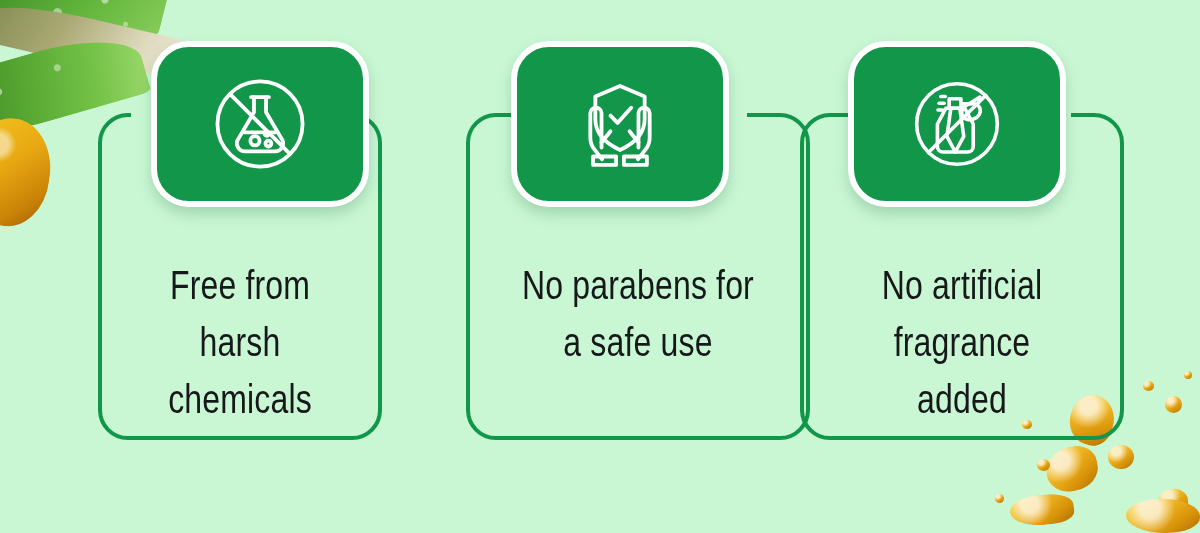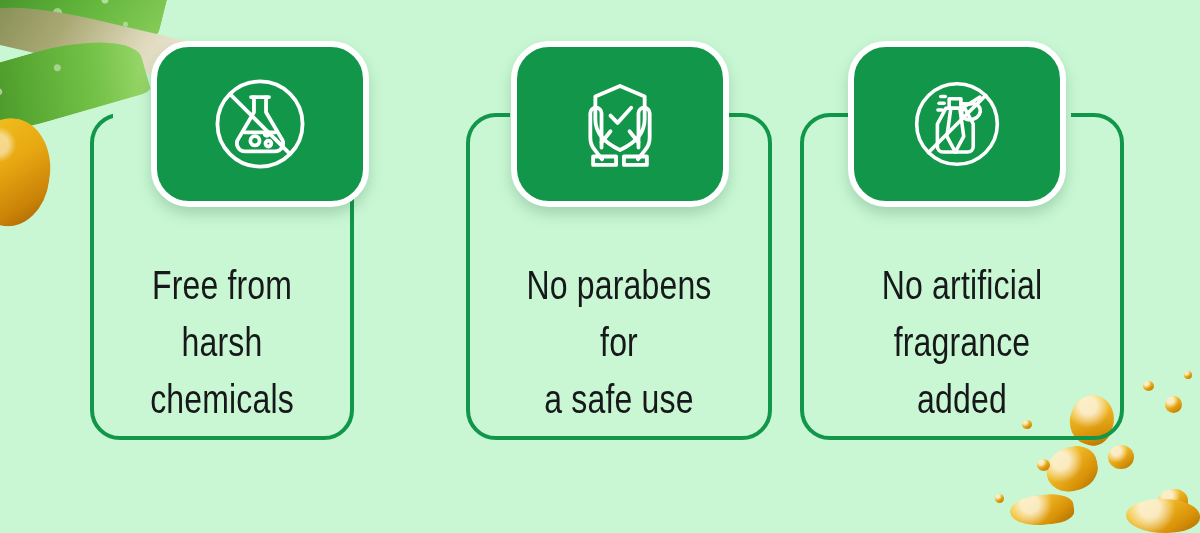--- a/index.html
+++ b/index.html
@@ -124,22 +124,22 @@
     content: "";
     position: absolute;
     top: -7px;
     left: 50%;
     transform: translateX(-50%);
     width: 218px;
     height: 12px;
     background: #c9f7d4;
   }
 
-  .card-1 { left: 90px;  width: 264px; }
-  .card-2 { left: 466px; width: 306px; }
+  .card-1 { left: 98px;  width: 284px; }
+  .card-2 { left: 466px; width: 344px; }
   .card-3 { left: 800px; width: 324px; }
 
   .card-label {
     position: absolute;
     top: 140px;
     left: 12px;
     right: 12px;
     text-align: center;
     font-family: "Liberation Sans", sans-serif;
     font-size: 40px;

